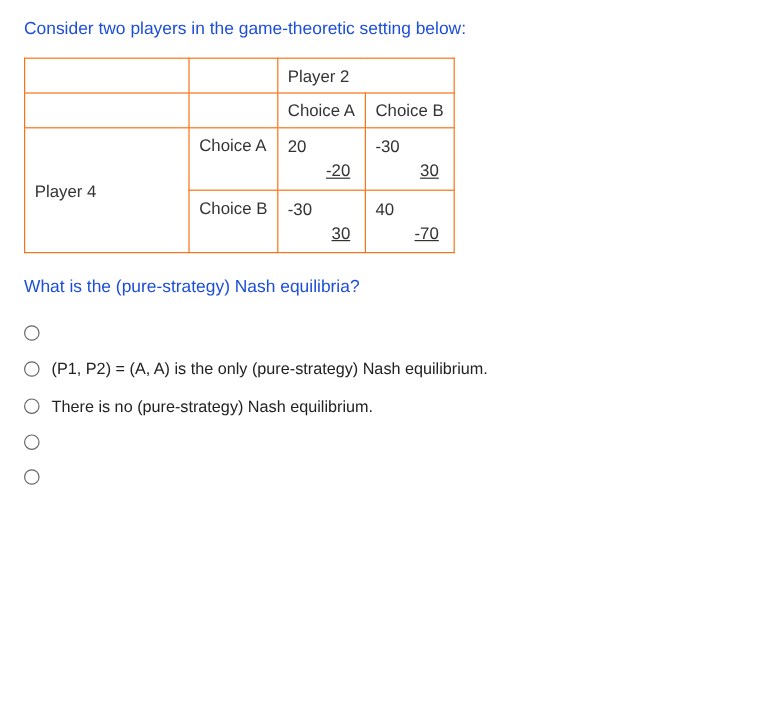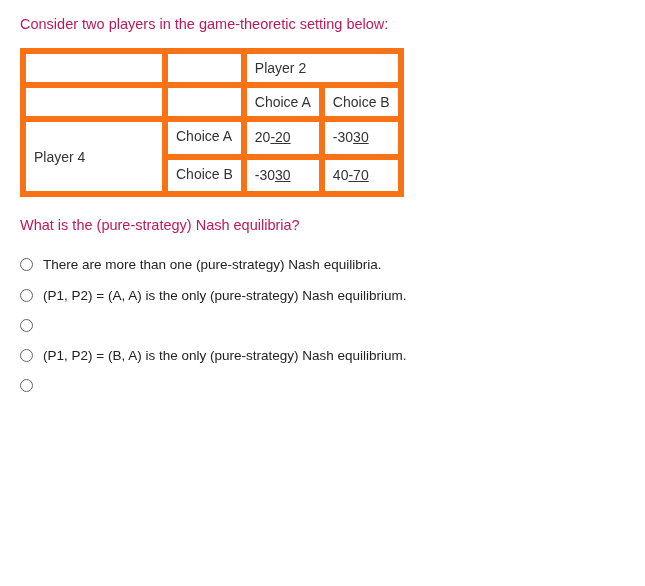--- a/index.html
+++ b/index.html
@@ -8,40 +8,40 @@
     color: #333;
     margin: 0;
     padding: 16px 20px;
     width: 645px;
     box-sizing: border-box;
     background: #fff;
   }
   .prompt, .question {
     margin: 0 0 16px 0;
     font-size: 14.5px;
-    color: #be185d;
+    color: #1d4ed8;
   }
   table.payoff {
     border-collapse: collapse;
     margin-bottom: 20px;
   }
   table.payoff td, table.payoff th {
-    border: 6px solid #f97316;
+    border: 1px solid #f97316;
     padding: 6px 8px;
     font-weight: normal;
     text-align: left;
     vertical-align: top;
     font-size: 14px;
     min-width: 55px;
   }
   table.payoff .wide { min-width: 120px; }
   table.payoff .mid  { min-width: 55px; }
   .cell-pair {
     display: flex;
-    flex-direction: row;
+    flex-direction: column;
     line-height: 1.4;
   }
   .cell-pair .p1 { text-align: left; }
   .cell-pair .p2 { text-align: right; padding-right: 4px; text-decoration: underline; }
   .answers { margin-top: 24px; }
   .answer-row {
     display: flex;
     align-items: center;
     gap: 10px;
     margin: 16px 0;
@@ -107,29 +107,28 @@
     </td>
   </tr>
 </tbody>
   </table>
 
 <p class="question">What is the (pure-strategy) Nash equilibria?</p>
 
 <div class="answers">
   <div class="answer-row">
     <span class="radio"></span>
-    <span>There are more than one (pure-strategy) Nash equilibria.</span>
   </div>
   <div class="answer-row">
     <span class="radio"></span>
     <span>(P1, P2) = (A, A) is the only (pure-strategy) Nash equilibrium.</span>
   </div>
   <div class="answer-row">
     <span class="radio"></span>
+    <span>There is no (pure-strategy) Nash equilibrium.</span>
   </div>
   <div class="answer-row">
     <span class="radio"></span>
-    <span>(P1, P2) = (B, A) is the only (pure-strategy) Nash equilibrium.</span>
   </div>
   <div class="answer-row">
     <span class="radio"></span>
   </div>
 </div>
 
 </body></html>

